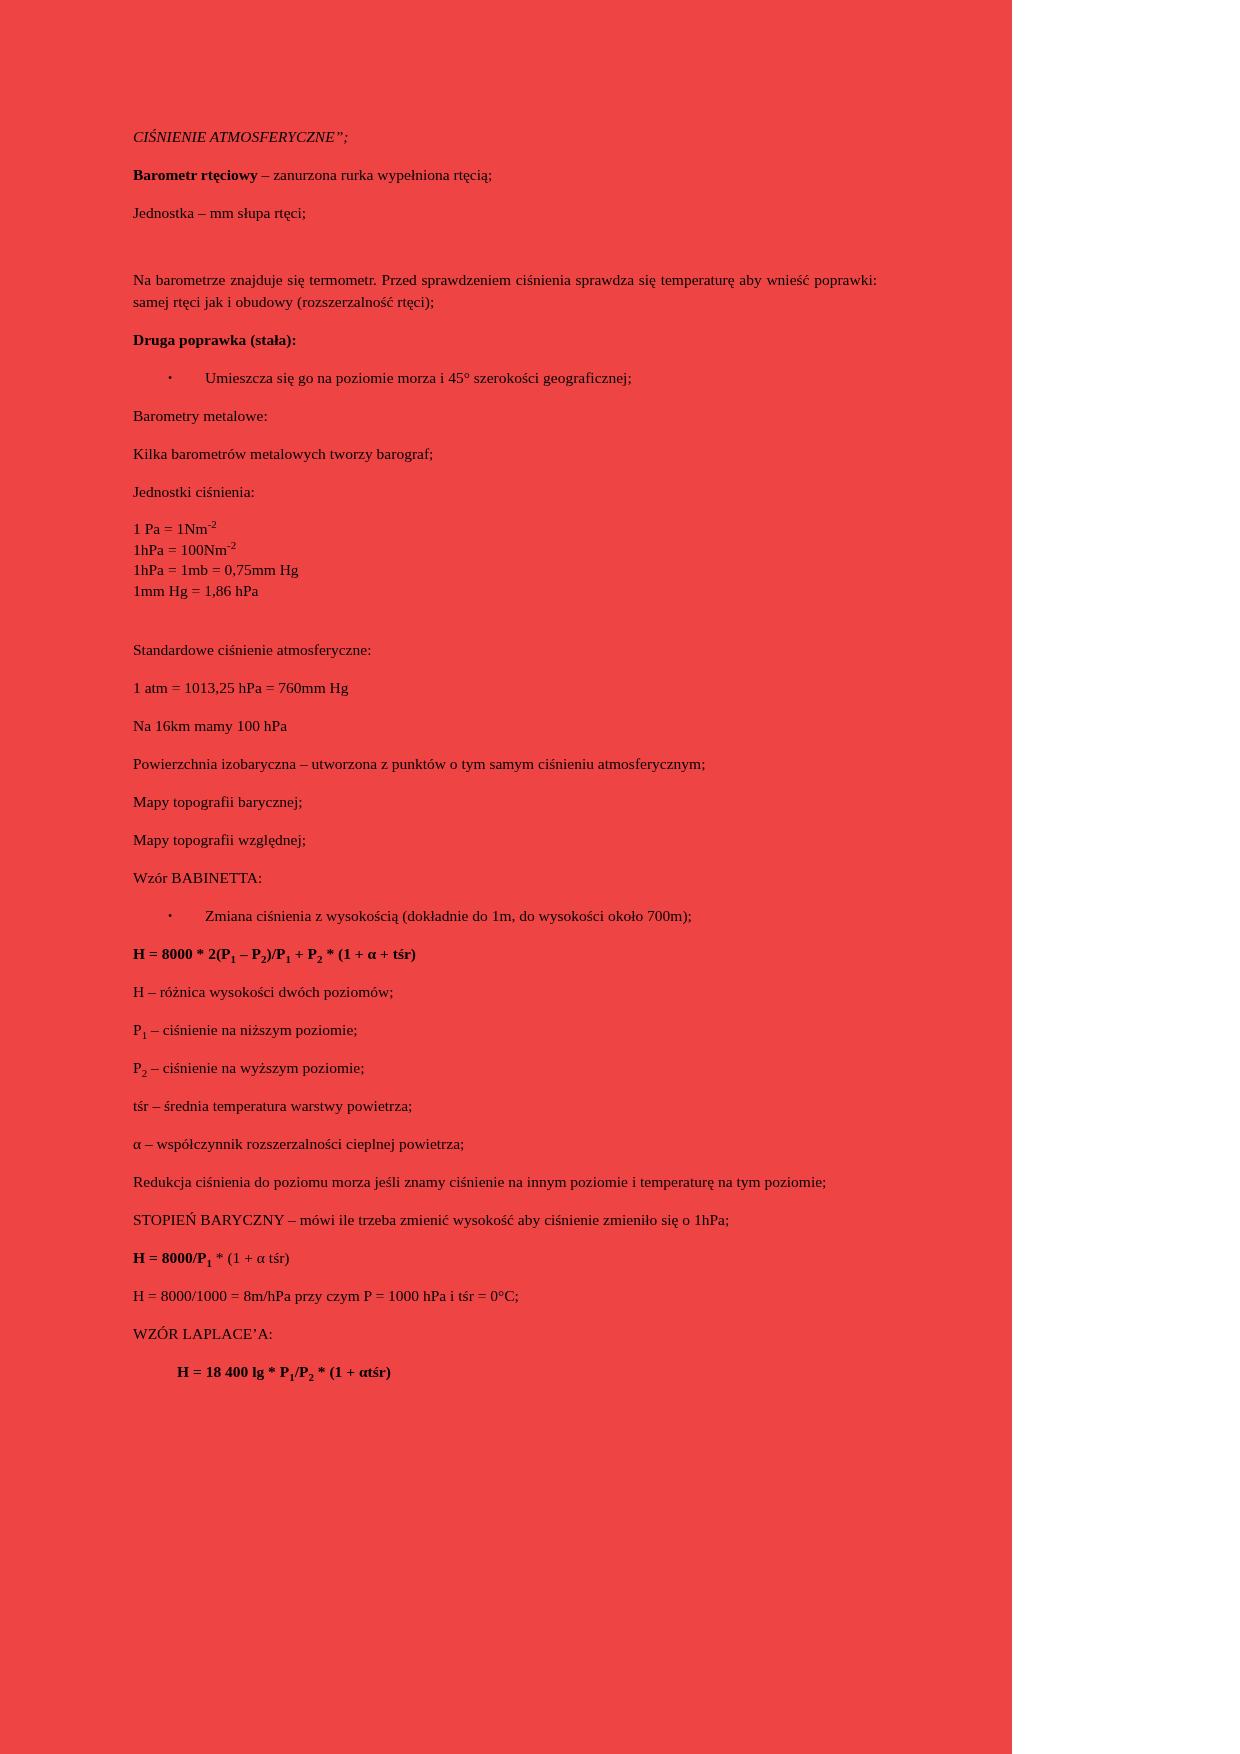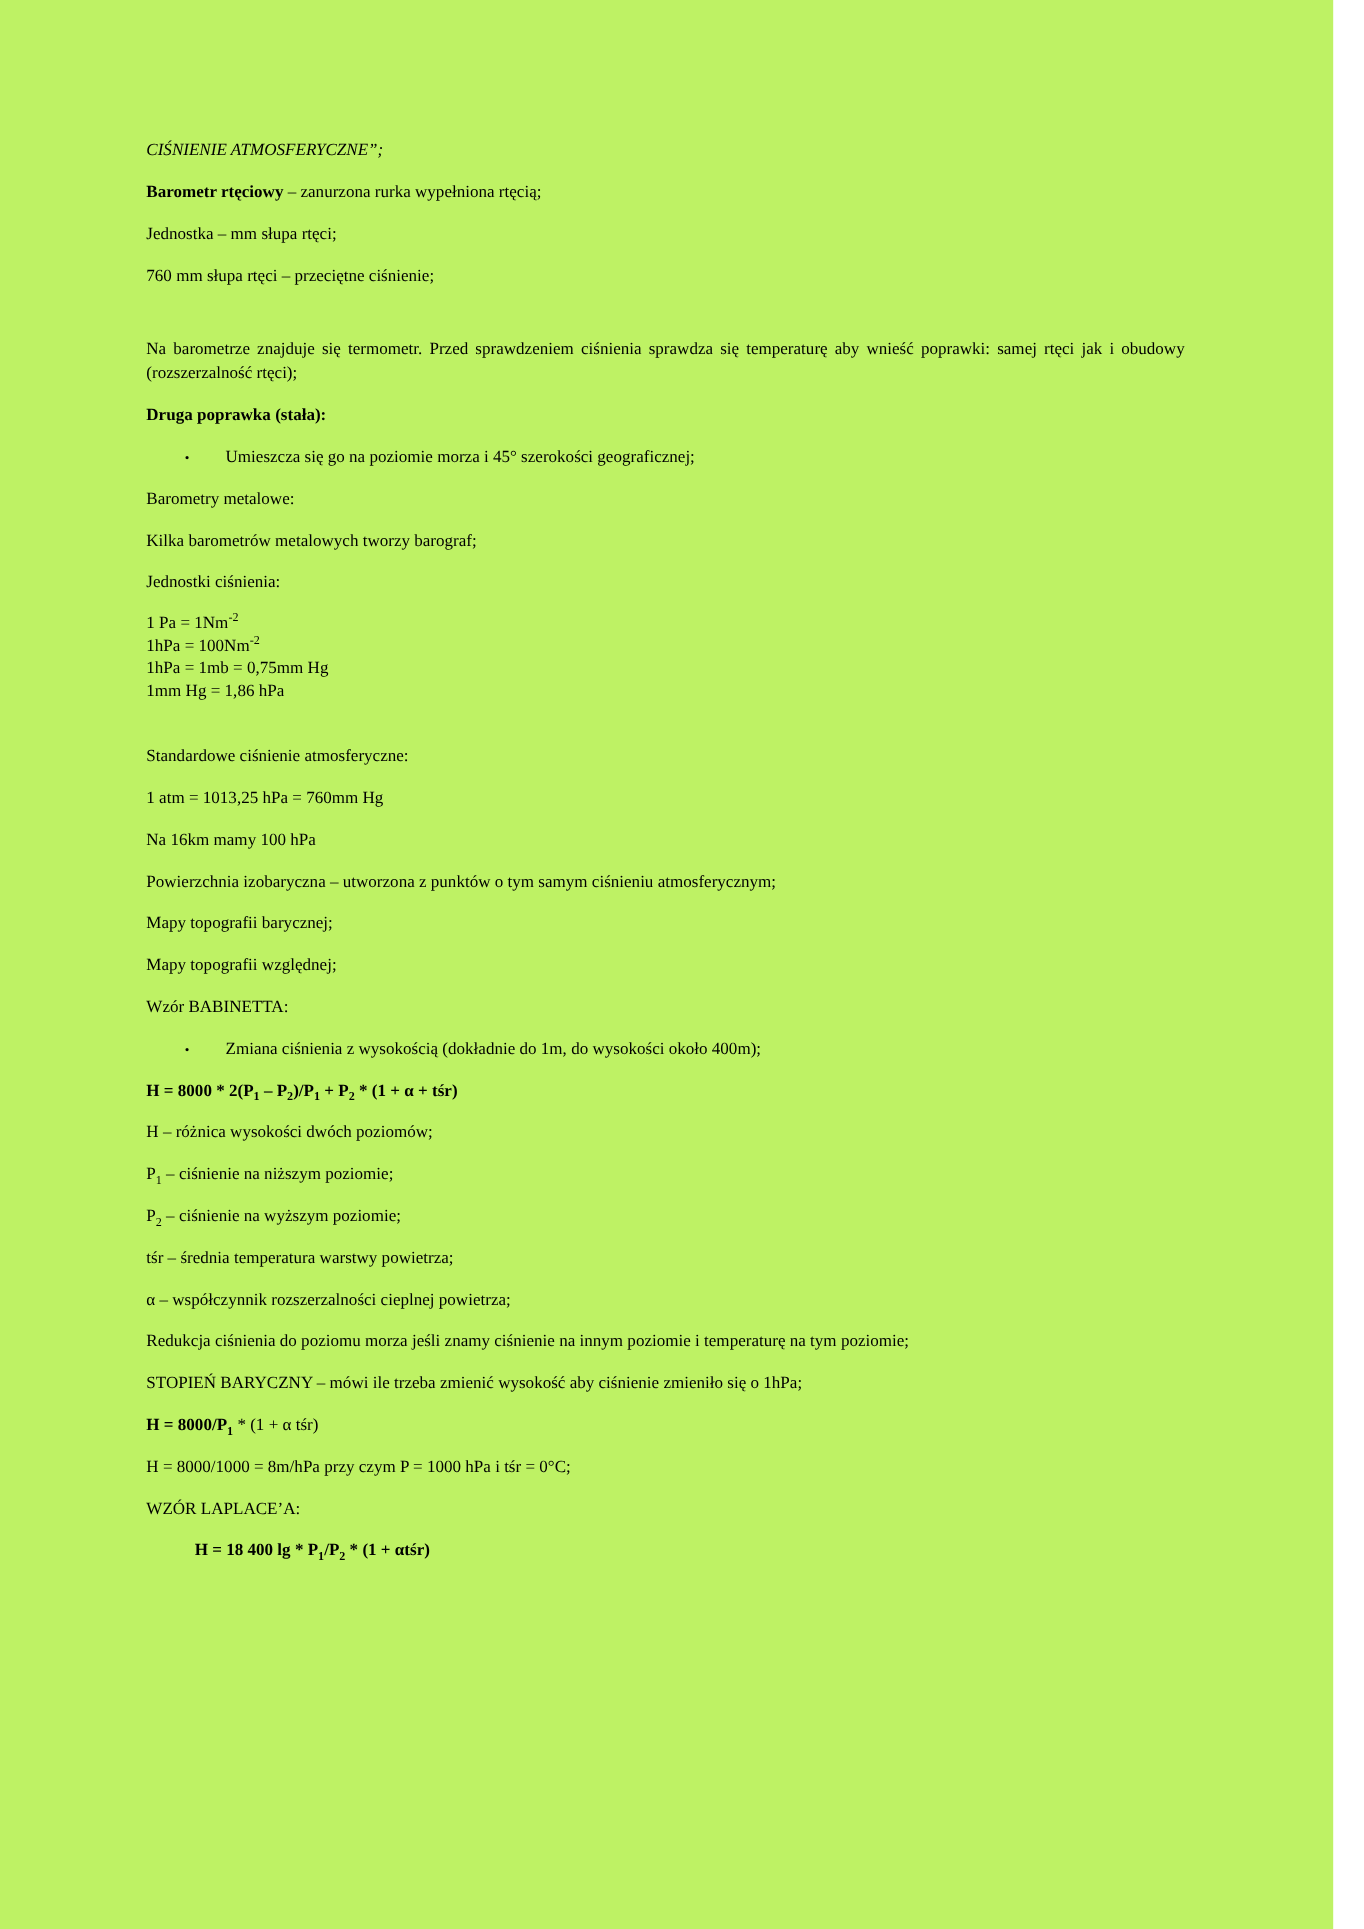--- a/index.html
+++ b/index.html
@@ -4,23 +4,23 @@
 <style>
   html,body{margin:0;padding:0;}
   body{
     width:1240px;
     min-height:1754px;
     background:#ffffff;
     color:#000000;
     font-family:"Liberation Serif", serif;
   }
   .page{
-    width:1212px;
+    width:1012px;
     min-height:1754px;
-    background:#bef264;
+    background:#ef4444;
     box-sizing:border-box;
   }
   .content{
     padding:126px 135px 80px 133px;
     font-size:15.5px;
   }
   .para{
     line-height:22px;
     margin:0 0 16px 0;
   }
@@ -39,21 +39,20 @@
   sub, sup{ line-height:0; font-size:11px; }
 </style>
 </head>
 <body>
 
 <div class="page">
   <div class="content">
       <div class="para"><span style="font-style: italic;">CIŚNIENIE ATMOSFERYCZNE”;</span></div>
       <div class="para"><span style="font-weight: bold;">Barometr rtęciowy</span><span> – zanurzona rurka wypełniona rtęcią;</span></div>
       <div class="para"><span>Jednostka – mm słupa rtęci;</span></div>
-      <div class="para"><span>760 mm słupa rtęci – przeciętne ciśnienie;</span></div>
       <div class="para justify"><span>Na barometrze znajduje się termometr. Przed sprawdzeniem ciśnienia sprawdza się temperaturę aby wnieść poprawki: samej rtęci jak i obudowy (rozszerzalność rtęci);</span></div>
       <div class="para"><span style="font-weight: bold;">Druga poprawka (stała):</span></div>
       <div class="para bullet">
         <span class="dot">•</span>
         <span><span>Umieszcza się go na poziomie morza i 45° szerokości geograficznej;</span></span>
       </div>
       <div class="para"><span>Barometry metalowe:</span></div>
       <div class="para"><span>Kilka barometrów metalowych tworzy barograf;</span></div>
       <div class="para"><span>Jednostki ciśnienia:</span></div>
       <div class="para block">
@@ -65,21 +64,21 @@
       <div class="spacer"></div>
       <div class="para"><span>Standardowe ciśnienie atmosferyczne:</span></div>
       <div class="para"><span>1 atm = 1013,25 hPa = 760mm Hg</span></div>
       <div class="para"><span>Na 16km mamy 100 hPa</span></div>
       <div class="para"><span>Powierzchnia izobaryczna – utworzona z punktów o tym samym ciśnieniu atmosferycznym;</span></div>
       <div class="para"><span>Mapy topografii barycznej;</span></div>
       <div class="para"><span>Mapy topografii względnej;</span></div>
       <div class="para"><span>Wzór  BABINETTA:</span></div>
       <div class="para bullet">
         <span class="dot">•</span>
-        <span><span>Zmiana ciśnienia z wysokością (dokładnie do 1m, do wysokości około 400m);</span></span>
+        <span><span>Zmiana ciśnienia z wysokością (dokładnie do 1m, do wysokości około 700m);</span></span>
       </div>
       <div class="para"><span style="font-weight: bold;">H = 8000 * 2(P</span><sub style="font-weight: bold;">1</sub><span style="font-weight: bold;"> – P</span><sub style="font-weight: bold;">2</sub><span style="font-weight: bold;">)/P</span><sub style="font-weight: bold;">1</sub><span style="font-weight: bold;"> + P</span><sub style="font-weight: bold;">2</sub><span style="font-weight: bold;"> * (1 + α + tśr)</span></div>
       <div class="para"><span>H – różnica wysokości dwóch poziomów;</span></div>
       <div class="para"><span>P</span><sub>1</sub><span> – ciśnienie na niższym poziomie;</span></div>
       <div class="para"><span>P</span><sub>2</sub><span> – ciśnienie na wyższym poziomie;</span></div>
       <div class="para"><span>tśr – średnia temperatura warstwy powietrza;</span></div>
       <div class="para"><span>α – współczynnik rozszerzalności cieplnej powietrza;</span></div>
       <div class="para"><span>Redukcja ciśnienia do poziomu morza jeśli znamy ciśnienie na innym poziomie i temperaturę na tym poziomie;</span></div>
       <div class="para"><span>STOPIEŃ BARYCZNY – mówi ile trzeba zmienić wysokość aby ciśnienie zmieniło się o 1hPa;</span></div>
       <div class="para"><span style="font-weight: bold;">H = 8000/P</span><sub style="font-weight: bold;">1</sub><span style="font-weight: normal;"> * (1 + α tśr)</span></div>

